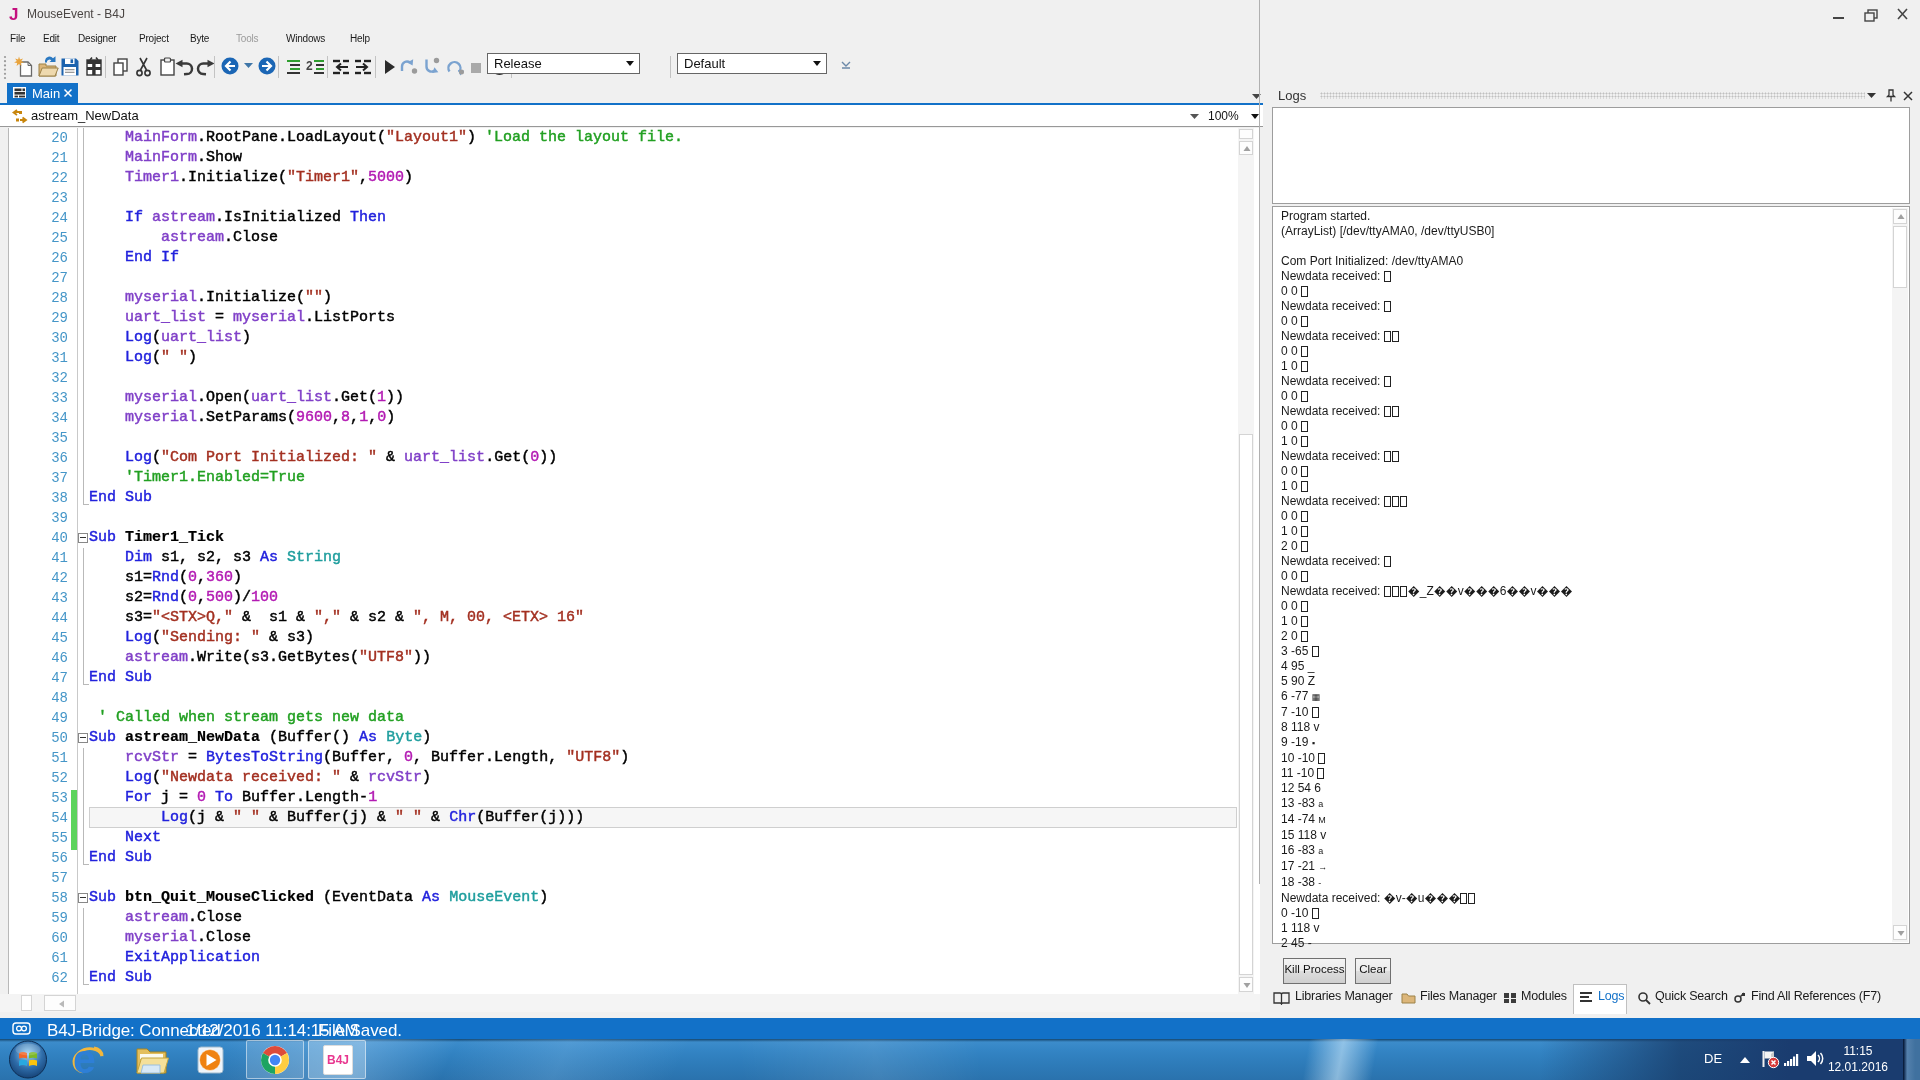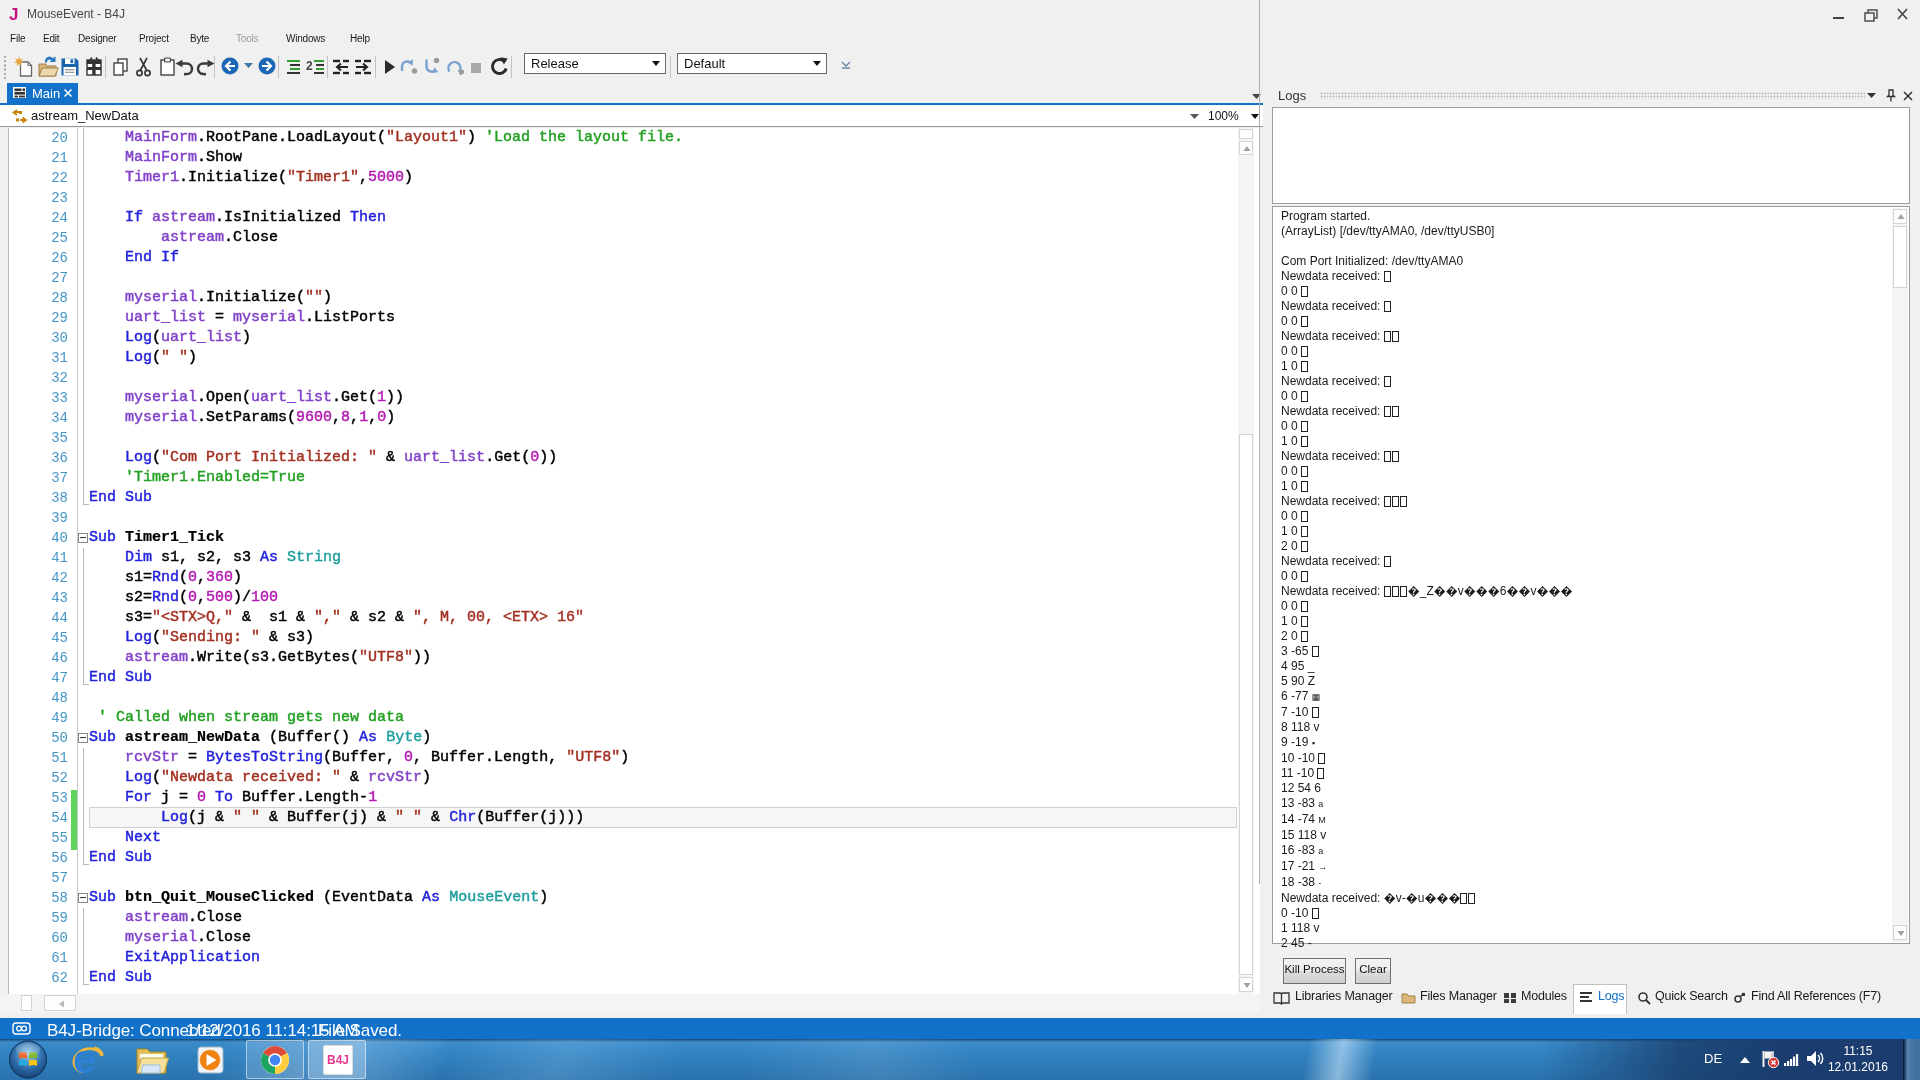--- a/index.html
+++ b/index.html
@@ -248,21 +248,21 @@
   <path d="M15.3 18.6 l-2.4 -5.7 6.1 .7 z" fill="#7ba3d0"></path>
       <circle cx="16.5" cy="15" r="2.5" fill="#9b9b9b"></circle>
  </svg>
  <rect class="abs" style="left:471px;top:11px;width:10px;height:10px;background:#a9a9a9;position:absolute"></rect>
 
  <svg class="abs" style="left:488px;top:3px" width="24" height="24">
   <path d="M18.2 13.5 a7 7 0 1 1 -2.2 -7.3" fill="none" stroke="#2b2b2b" stroke-width="3"></path>
   <path d="M12.5 2.2 l7.2 1.2 -3.8 6.2 z" fill="#2b2b2b"></path>
  </svg>
  <div class="tsep" style="left:511px"></div>
- <div class="combo" style="left:524px;width:142px">Release<span class="ar"></span></div>
+ <div class="combo" style="left:487px;width:153px">Release<span class="ar"></span></div>
  <div class="tsep" style="left:670px"></div>
  <div class="combo" style="left:677px;width:150px">Default<span class="ar"></span></div>
  <svg class="abs" style="left:840px;top:8px" width="12" height="12">
       <path d="M2 2 l4 4 4-4 M2 8 h8" stroke="#6b88a8" stroke-width="1.4" fill="none"></path>
     </svg>
 </div>
 
 <div id="tabrow">
  <div id="maintab">
   <svg style="position:absolute;left:5px;top:3px" width="16" height="14">

